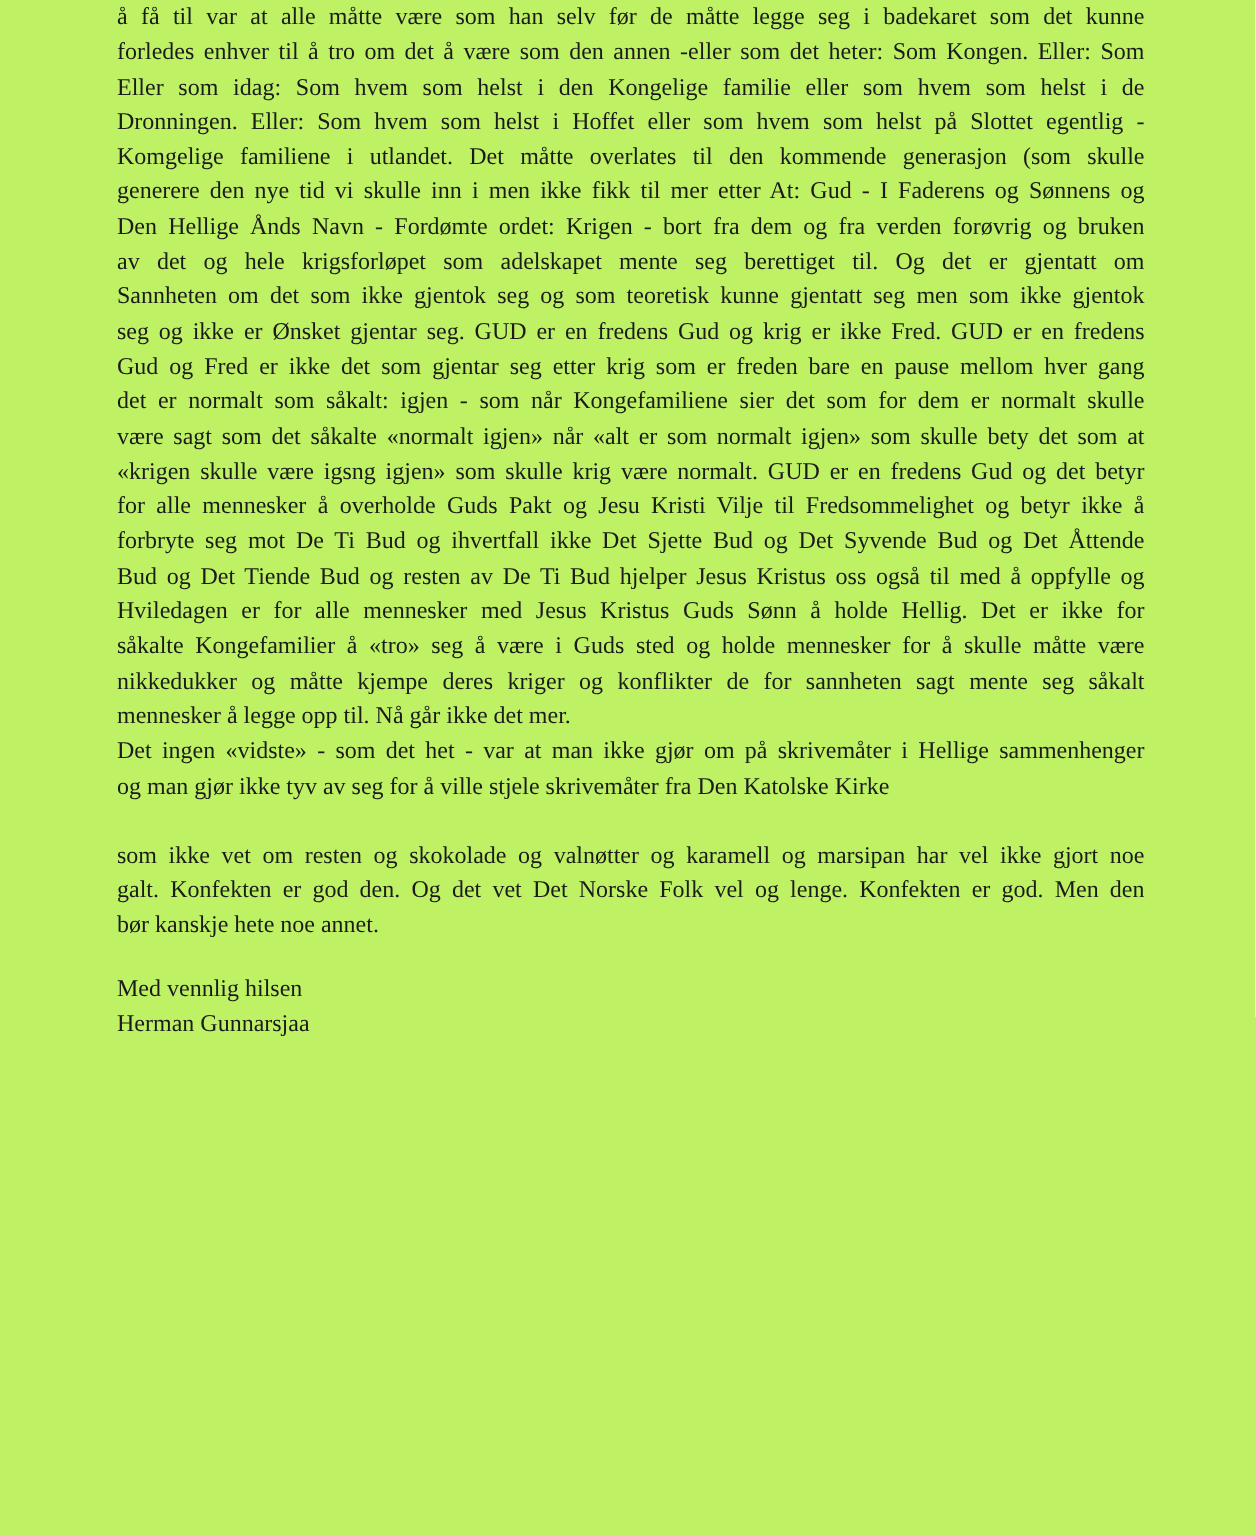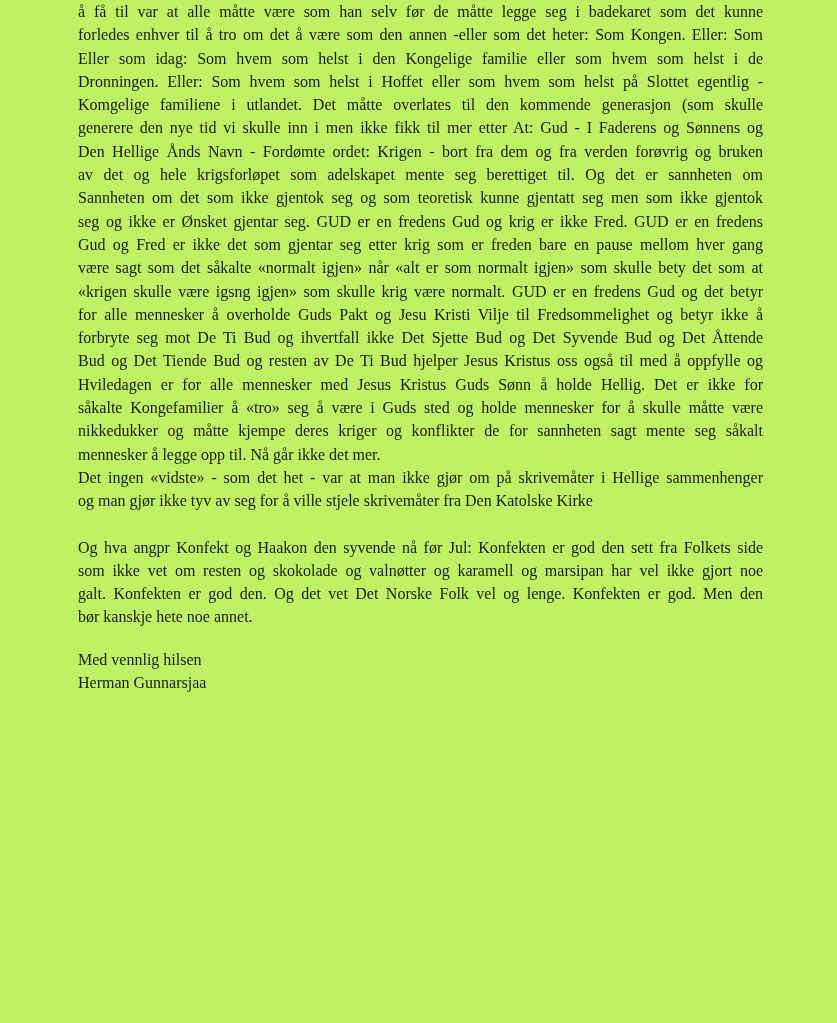--- a/index.html
+++ b/index.html
@@ -42,40 +42,40 @@
 <div class="page">
   <div class="body-text">
       <div class="block">
         <div class="line jline">å få til var at alle måtte være som han selv før de måtte legge seg i badekaret som det kunne</div>
         <div class="line jline">forledes enhver til å tro om det å være som den annen -eller som det heter: Som Kongen. Eller: Som</div>
         <div class="line jline">Eller som idag: Som hvem som helst i den Kongelige familie eller som hvem som helst i de</div>
         <div class="line jline">Dronningen. Eller: Som hvem som helst i Hoffet eller som hvem som helst på Slottet egentlig -</div>
         <div class="line jline">Komgelige familiene i utlandet. Det måtte overlates til den kommende generasjon (som skulle</div>
         <div class="line jline">generere den nye tid vi skulle inn i men ikke fikk til mer etter At: Gud - I Faderens og Sønnens og</div>
         <div class="line jline">Den Hellige Ånds Navn - Fordømte ordet: Krigen  - bort fra dem og fra verden forøvrig og bruken</div>
-        <div class="line jline">av det og hele krigsforløpet som adelskapet mente seg berettiget til. Og det er sannheten om</div>
+        <div class="line jline">av det og hele krigsforløpet som adelskapet mente seg berettiget til. Og det er gjentatt om</div>
         <div class="line jline">Sannheten om det som ikke gjentok seg og som teoretisk kunne gjentatt seg men som ikke gjentok</div>
         <div class="line jline">seg og ikke er Ønsket gjentar seg. GUD er en fredens Gud og krig er ikke Fred. GUD er en fredens</div>
         <div class="line jline">Gud og Fred er ikke det som gjentar seg etter krig som er freden bare en pause mellom hver gang</div>
+        <div class="line jline">det er normalt som såkalt: igjen - som når Kongefamiliene sier det som for dem er normalt skulle</div>
         <div class="line jline">være sagt som det såkalte «normalt igjen» når «alt er som normalt igjen» som skulle bety det som at</div>
         <div class="line jline">«krigen skulle være igsng igjen» som skulle krig være normalt. GUD er en fredens Gud og det betyr</div>
         <div class="line jline">for alle mennesker å overholde Guds Pakt og Jesu Kristi Vilje til Fredsommelighet og betyr ikke å</div>
         <div class="line jline">forbryte seg mot De Ti Bud og ihvertfall ikke Det Sjette Bud og Det Syvende Bud og Det Åttende</div>
         <div class="line jline">Bud og Det Tiende Bud og resten av De Ti Bud hjelper Jesus Kristus oss også til med å oppfylle og</div>
         <div class="line jline">Hviledagen er for alle mennesker med Jesus Kristus Guds Sønn å holde Hellig. Det er ikke for</div>
         <div class="line jline">såkalte Kongefamilier å «tro» seg å være i Guds sted og holde mennesker for å skulle måtte være</div>
         <div class="line jline">nikkedukker og måtte kjempe deres kriger og  konflikter de for sannheten sagt mente seg såkalt</div>
         <div class="line plain">mennesker å legge opp til. Nå går ikke det mer.</div>
       </div>
       <div class="block">
         <div class="line jline">Det ingen «vidste» - som det het - var at man ikke gjør om på skrivemåter i Hellige sammenhenger</div>
         <div class="line plain">og man gjør ikke tyv av seg for å ville stjele skrivemåter fra Den Katolske Kirke</div>
       </div>
       <div class="block" style="margin-top: 23px;">
-        <div class="line jline">Og hva angpr Konfekt og Haakon den syvende nå før Jul: Konfekten er god den sett fra Folkets side</div>
         <div class="line jline">som ikke vet om resten og skokolade og valnøtter og karamell og marsipan har vel ikke gjort noe</div>
         <div class="line jline">galt. Konfekten er god den. Og det vet Det Norske Folk vel og lenge. Konfekten er god. Men den</div>
         <div class="line plain">bør kanskje hete noe annet.</div>
       </div>
       <div class="block" style="margin-top: 19px;">
         <div class="line plain">Med vennlig hilsen</div>
         <div class="line plain">Herman Gunnarsjaa</div>
       </div>
     </div>
 </div>

